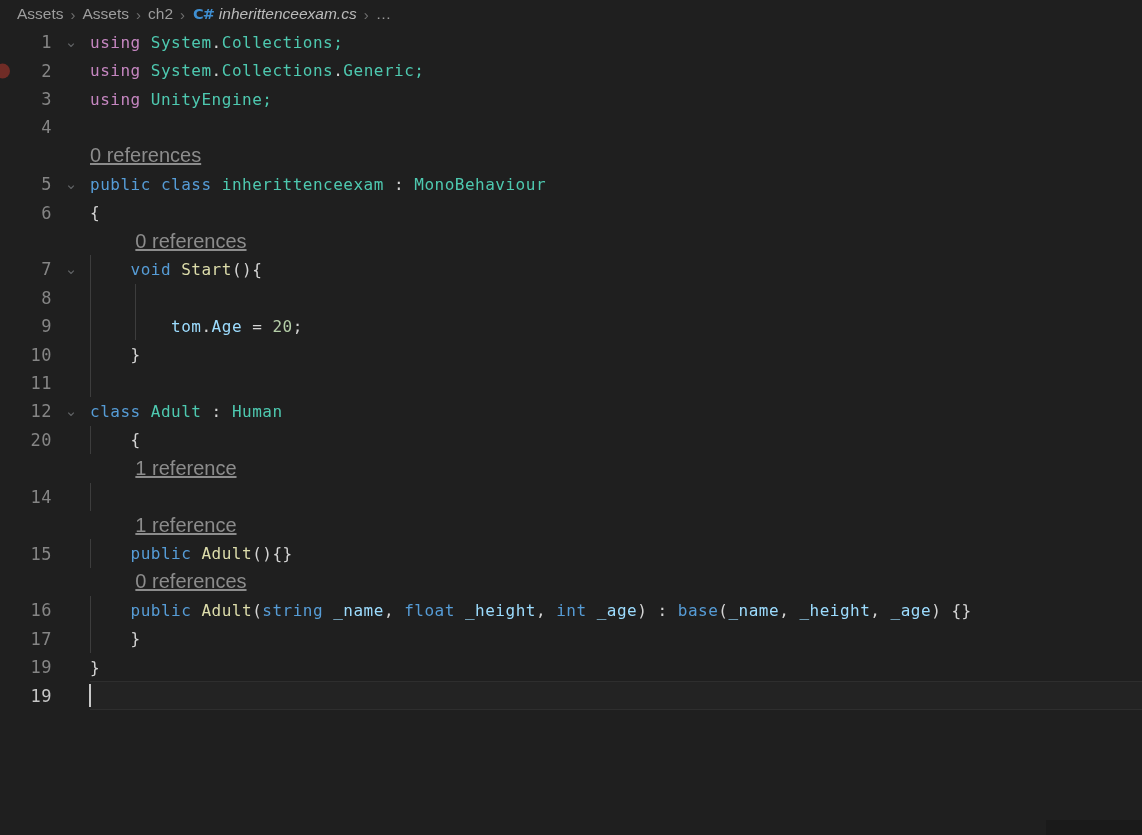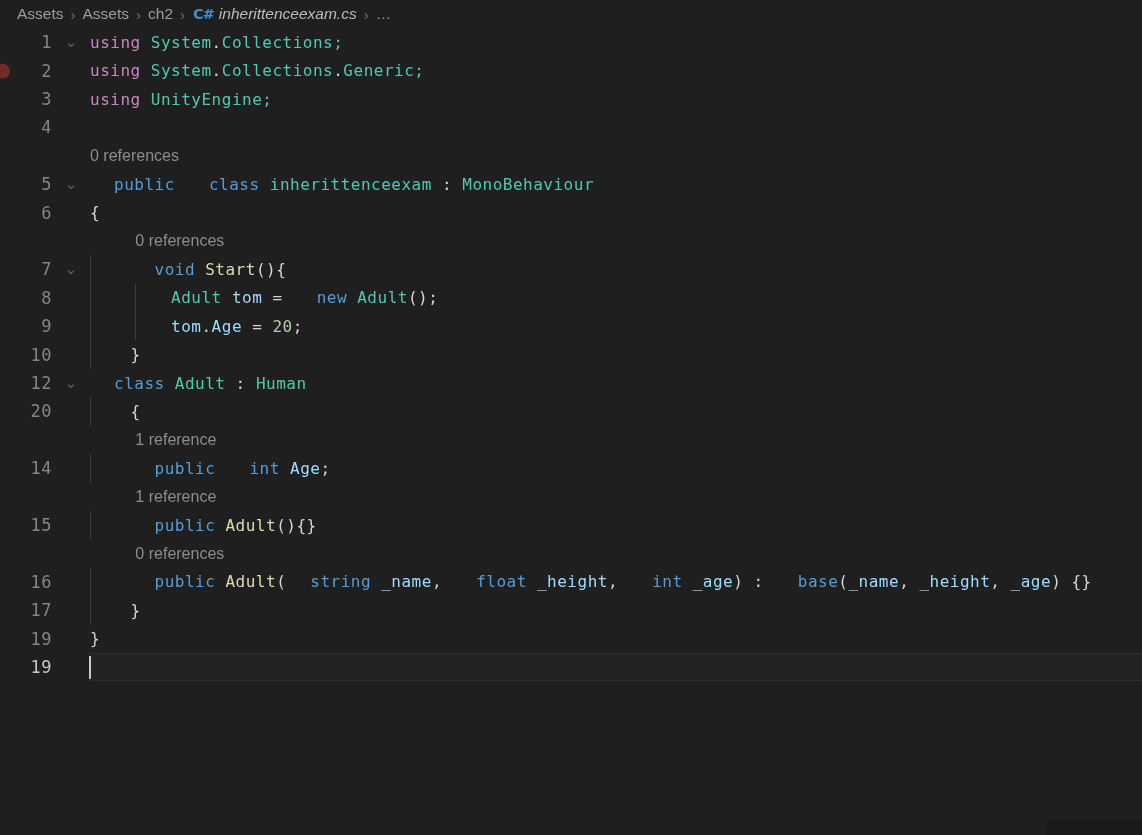--- a/index.html
+++ b/index.html
@@ -28,23 +28,23 @@
   .fold{width:38px;text-align:center;color:var(--foldIcon);font-size:15px;
         line-height:28.42px;cursor:pointer;user-select:none;}
   .line{flex:1;position:relative;display:flex;align-items:center;box-sizing:border-box;}
   .row.active .line{background:var(--currentLineBg);
     border-top:1px solid var(--currentLineBorder);
     border-bottom:1px solid var(--currentLineBorder);}
   .toks{white-space:pre;font-family:"DejaVu Sans Mono","Liberation Mono",monospace;
         font-size:16px;letter-spacing:.5px;color:var(--plain);position:relative;z-index:1;}
   .guide{position:absolute;top:0;bottom:0;width:1px;background:var(--guide);z-index:0;}
   .cursor{position:absolute;left:-1px;top:2px;width:2px;height:23px;background:var(--cursor);}
-  .lens{font-size:16px;color:var(--codelens);cursor:pointer;}
-
-  .tk-ctl{color:var(--ctl);}   .tk-kw{color:var(--kw);margin-left:24px;}
+  .lens{font-size:20px;color:var(--codelens);cursor:pointer;text-decoration:underline;}
+
+  .tk-ctl{color:var(--ctl);}   .tk-kw{color:var(--kw);}
   .tk-type{color:var(--type);} .tk-fn{color:var(--fn);}
   .tk-var{color:var(--var);}   .tk-num{color:var(--numlit);}
   .tk-plain{color:var(--plain);}
 
   .corner-shade{position:absolute;right:0;bottom:0;width:96px;height:15px;background:#1a1a1a;}
 </style>
 </head>
 <body>
 
 <div class="breadcrumbs">
@@ -144,21 +144,20 @@
       </div>
     </div>
     <div class="row">
       <div class="gutter">
         <span class="num">8</span>
         <span class="fold"></span>
       </div>
       <div class="line">
         <i class="guide" style="left: 0px;"></i>
         <i class="guide" style="left: 45.36px;"></i>
-        <span class="toks"><span class="tk-plain">        </span><span class="tk-type">Adult</span><span class="tk-plain"> </span><span class="tk-var">tom</span><span class="tk-plain"> = </span><span class="tk-kw">new</span><span class="tk-plain"> </span><span class="tk-type">Adult</span><span class="tk-plain">();</span></span>
       </div>
     </div>
     <div class="row">
       <div class="gutter">
         <span class="num">9</span>
         <span class="fold"></span>
       </div>
       <div class="line">
         <i class="guide" style="left: 0px;"></i>
         <i class="guide" style="left: 45.36px;"></i>
@@ -170,20 +169,30 @@
         <span class="num">10</span>
         <span class="fold"></span>
       </div>
       <div class="line">
         <i class="guide" style="left: 0px;"></i>
         <span class="toks"><span class="tk-plain">    }</span></span>
       </div>
     </div>
     <div class="row">
       <div class="gutter">
+        <span class="num">11</span>
+        <span class="fold"></span>
+      </div>
+      <div class="line">
+        <i class="guide" style="left: 0px;"></i>
+        <span class="toks"></span>
+      </div>
+    </div>
+    <div class="row">
+      <div class="gutter">
         <span class="num">12</span>
         <span class="fold">⌄</span>
       </div>
       <div class="line">
         <span class="toks"><span class="tk-kw">class</span><span class="tk-plain"> </span><span class="tk-type">Adult</span><span class="tk-plain"> : </span><span class="tk-type">Human</span></span>
       </div>
     </div>
     <div class="row">
       <div class="gutter">
         <span class="num">20</span>
@@ -203,21 +212,20 @@
         <span class="lens" style="margin-left: 45.36px;">1 reference</span>
       </div>
     </div>
     <div class="row">
       <div class="gutter">
         <span class="num">14</span>
         <span class="fold"></span>
       </div>
       <div class="line">
         <i class="guide" style="left: 0px;"></i>
-        <span class="toks"><span class="tk-plain">    </span><span class="tk-kw">public</span><span class="tk-plain"> </span><span class="tk-kw">int</span><span class="tk-plain"> </span><span class="tk-var">Age</span><span class="tk-plain">;</span></span>
       </div>
     </div>
     <div class="row">
       <div class="gutter">
         <span class="num"></span>
         <span class="fold"></span>
       </div>
       <div class="line">
         <span class="lens" style="margin-left: 45.36px;">1 reference</span>
       </div>

